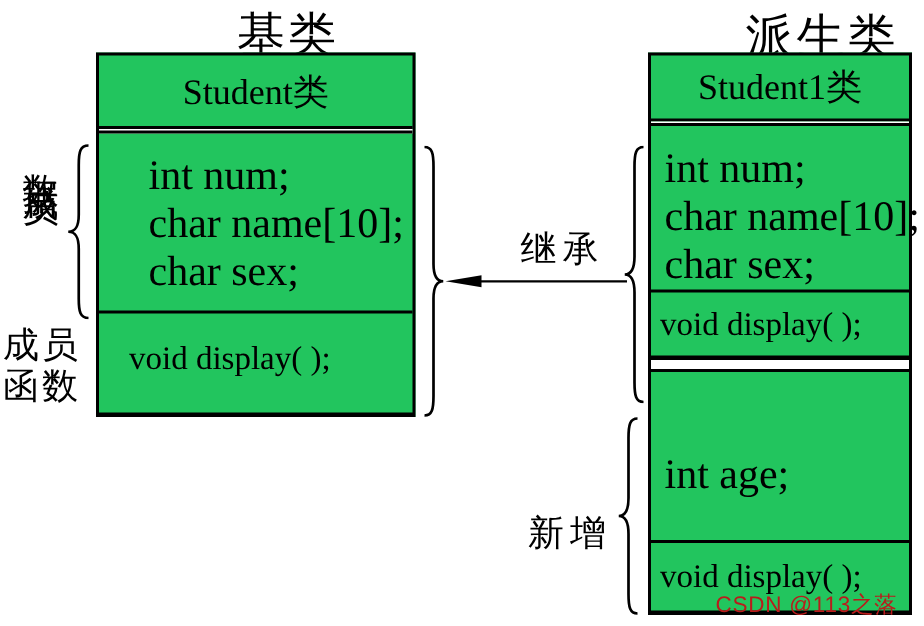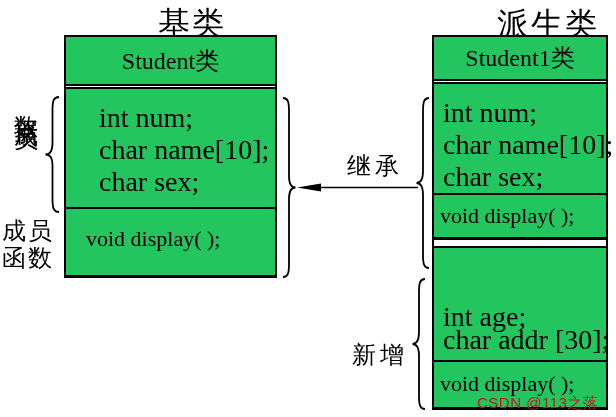--- a/index.html
+++ b/index.html
@@ -143,21 +143,20 @@
     <div class="code">int num;</div>
     <div class="code">char name[10];</div>
     <div class="code">char sex;</div>
   </div>
   <div class="sec thickline func-sec der-func1">
     <span class="code" style="font-size:22px;">void display( );</span>
   </div>
   <div class="sec line gap-sec der-gap2"></div>
   <div class="sec line data-sec der-data2">
     <div class="code">int age;</div>
-    <div class="code">char addr [30];</div>
   </div>
   <div class="sec func-sec der-func2">
     <span class="code" style="font-size:22px;">void display( );</span>
   </div>
 </div>
 
 <svg class="brace" style="left:415px; top:97px;" width="16" height="172" viewBox="0 0 16 172">
   <path d="M 14 1 C 9 1 8 5 8 14 L 8 74 C 8 82 6 86 1.5 86 C 6 86 8 90 8 98 L 8 158 C 8 167 9 171 14 171"></path>
 </svg>
 

